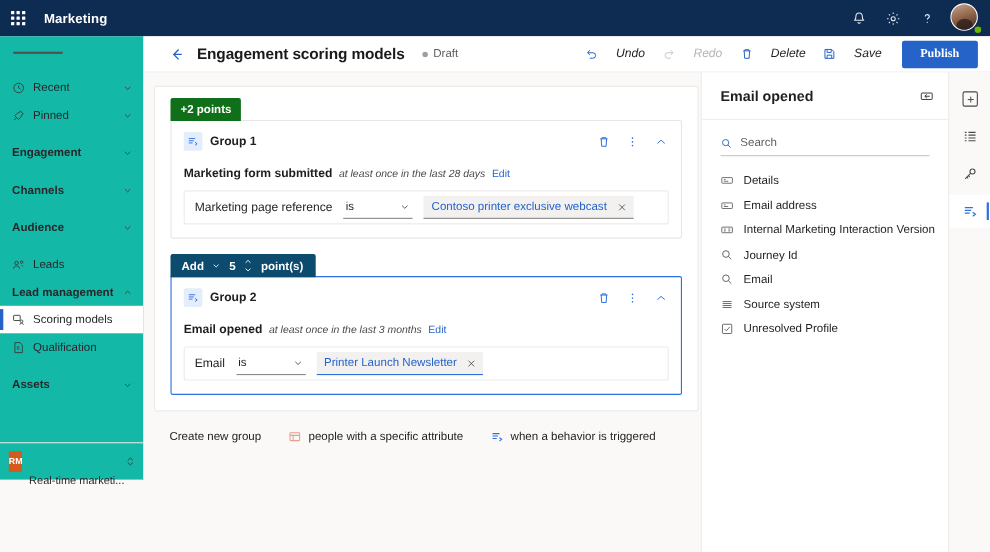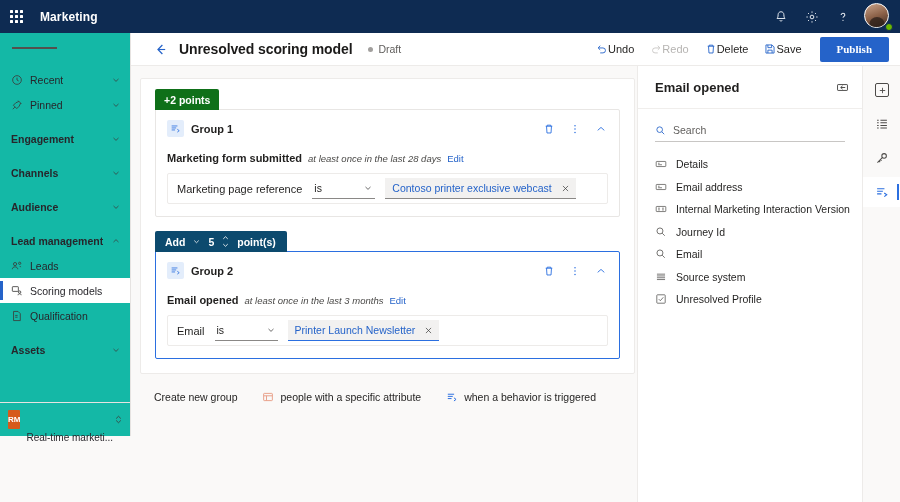--- a/index.html
+++ b/index.html
@@ -82,22 +82,22 @@
     position: absolute; top: 33px; left: 131px; width: 769px; height: 33px;
     background: #ffffff; border-bottom: 1px solid #edebe9; display: flex; align-items: center;
   }
   .back-btn { width: 30px; height: 30px; display:flex; align-items:center; justify-content:center; color:#2563c9; cursor:pointer; margin-left: 14px;}
   .page-title { font-size: 14px; font-weight: 700; color: #1b1a19; margin-left: 4px; letter-spacing: -.1px;}
   .status-chip { display: flex; align-items: center; margin-left: 16px; gap: 5px; }
   .status-dot { width: 5px; height: 5px; border-radius: 50%; background: #a19f9d; }
   .status-text { font-size: 10.5px; color: #605e5c; }
   .cmd-right { margin-left: auto; display: flex; align-items: center; padding-right: 11px; gap: 2px; }
   .cmd-btn {
-    display: flex; align-items: center; gap: 0; height: 26px; padding: 0 7px;
-    font-size: 11px; color: #201f1e; cursor: pointer; border-radius: 2px; white-space: nowrap;
+    display: flex; align-items: center; gap: 16px; height: 26px; padding: 0 7px;
+    font-size: 11px; color: #201f1e; cursor: pointer; border-radius: 2px; white-space: nowrap; font-style: italic;
   }
   .cmd-btn .ci { color: #2563c9; display: flex; }
   .cmd-btn.disabled { color: #b6b4b2; cursor: default; }
   .cmd-btn.disabled .ci { color: #c8c6c4; }
   .publish-btn {
     background: #2563c9; color: #ffffff; font-size: 11px; font-weight: 600;
     height: 25px; padding: 0 17px; display: flex; align-items: center; justify-content: center;
     border-radius: 2px; margin-left: 9px; cursor: pointer; font-family: Liberation Serif, serif;
   }
 
@@ -315,41 +315,41 @@
         <span class="lbl">Audience</span>
         <span class="chev">
           <svg width="10" height="10" viewBox="0 0 16 16" fill="none" stroke="currentColor" stroke-width="1.2">
               <path d="M4 6.3L8 10.2l4-3.9"></path>
             </svg>
         </span>
       </div>
 
       <div class="nav-gap"></div>
 
-      <div class="nav-item header">
-        <span class="lbl">Lead management</span>
-        <span class="chev">
-          <svg width="10" height="10" viewBox="0 0 16 16" fill="none" stroke="currentColor" stroke-width="1.2">
-              <path d="M4 9.7L8 5.8l4 3.9"></path>
-            </svg>
-        </span>
-      </div>
-
       <div class="nav-item">
         <span class="ico">
           <svg width="12" height="12" viewBox="0 0 16 16" fill="none" stroke="currentColor" stroke-width="1.1">
             <circle cx="5.4" cy="5.4" r="2.1"></circle>
               <path d="M1.8 12.3c0-2 1.6-3.2 3.6-3.2s3.6 1.2 3.6 3.2"></path>
             <circle cx="11.6" cy="4.4" r="1.5"></circle>
               <path d="M13.4 9.3a2.6 2.6 0 0 0-1.8-.7"></path>
           </svg>
         </span>
         <span class="lbl">Leads</span>
       </div>
 
+      <div class="nav-item header">
+        <span class="lbl">Lead management</span>
+        <span class="chev">
+          <svg width="10" height="10" viewBox="0 0 16 16" fill="none" stroke="currentColor" stroke-width="1.2">
+              <path d="M4 9.7L8 5.8l4 3.9"></path>
+            </svg>
+        </span>
+      </div>
+
       <div class="nav-item selected">
         <span class="ico">
           <svg width="12" height="12" viewBox="0 0 16 16" fill="none" stroke="currentColor" stroke-width="1.1">
             <rect x="1.8" y="2.2" width="8" height="6.3" rx=".7"></rect>
             <circle cx="11.5" cy="9.5" r="1.6"></circle>
               <path d="M9.4 13.6c0-1.2 1-1.9 2.1-1.9s2.1.7 2.1 1.9"></path>
           </svg>
         </span>
         <span class="lbl">Scoring models</span>
       </div>
@@ -387,21 +387,21 @@
     </div>
   </div>
 
   <div class="commandbar">
     <div class="back-btn">
       <svg width="15" height="15" viewBox="0 0 16 16" fill="none" stroke="currentColor" stroke-width="1.3">
         <path d="M10 3.2L5.3 8l4.7 4.8"></path>
           <path d="M5.4 8H13" stroke-width="1.2"></path>
       </svg>
     </div>
-    <div class="page-title">Unresolved scoring model</div>
+    <div class="page-title">Engagement scoring models</div>
     <div class="status-chip">
       <span class="status-dot"></span>
       <span class="status-text">Draft</span>
     </div>
     <div class="cmd-right">
 
       <div class="cmd-btn">
         <span class="ci">
           <svg width="12" height="12" viewBox="0 0 16 16" fill="none" stroke="currentColor" stroke-width="1.2">
             <path d="M3.2 6.6h6.1a3.3 3.3 0 0 1 0 6.6H5.6"></path>

